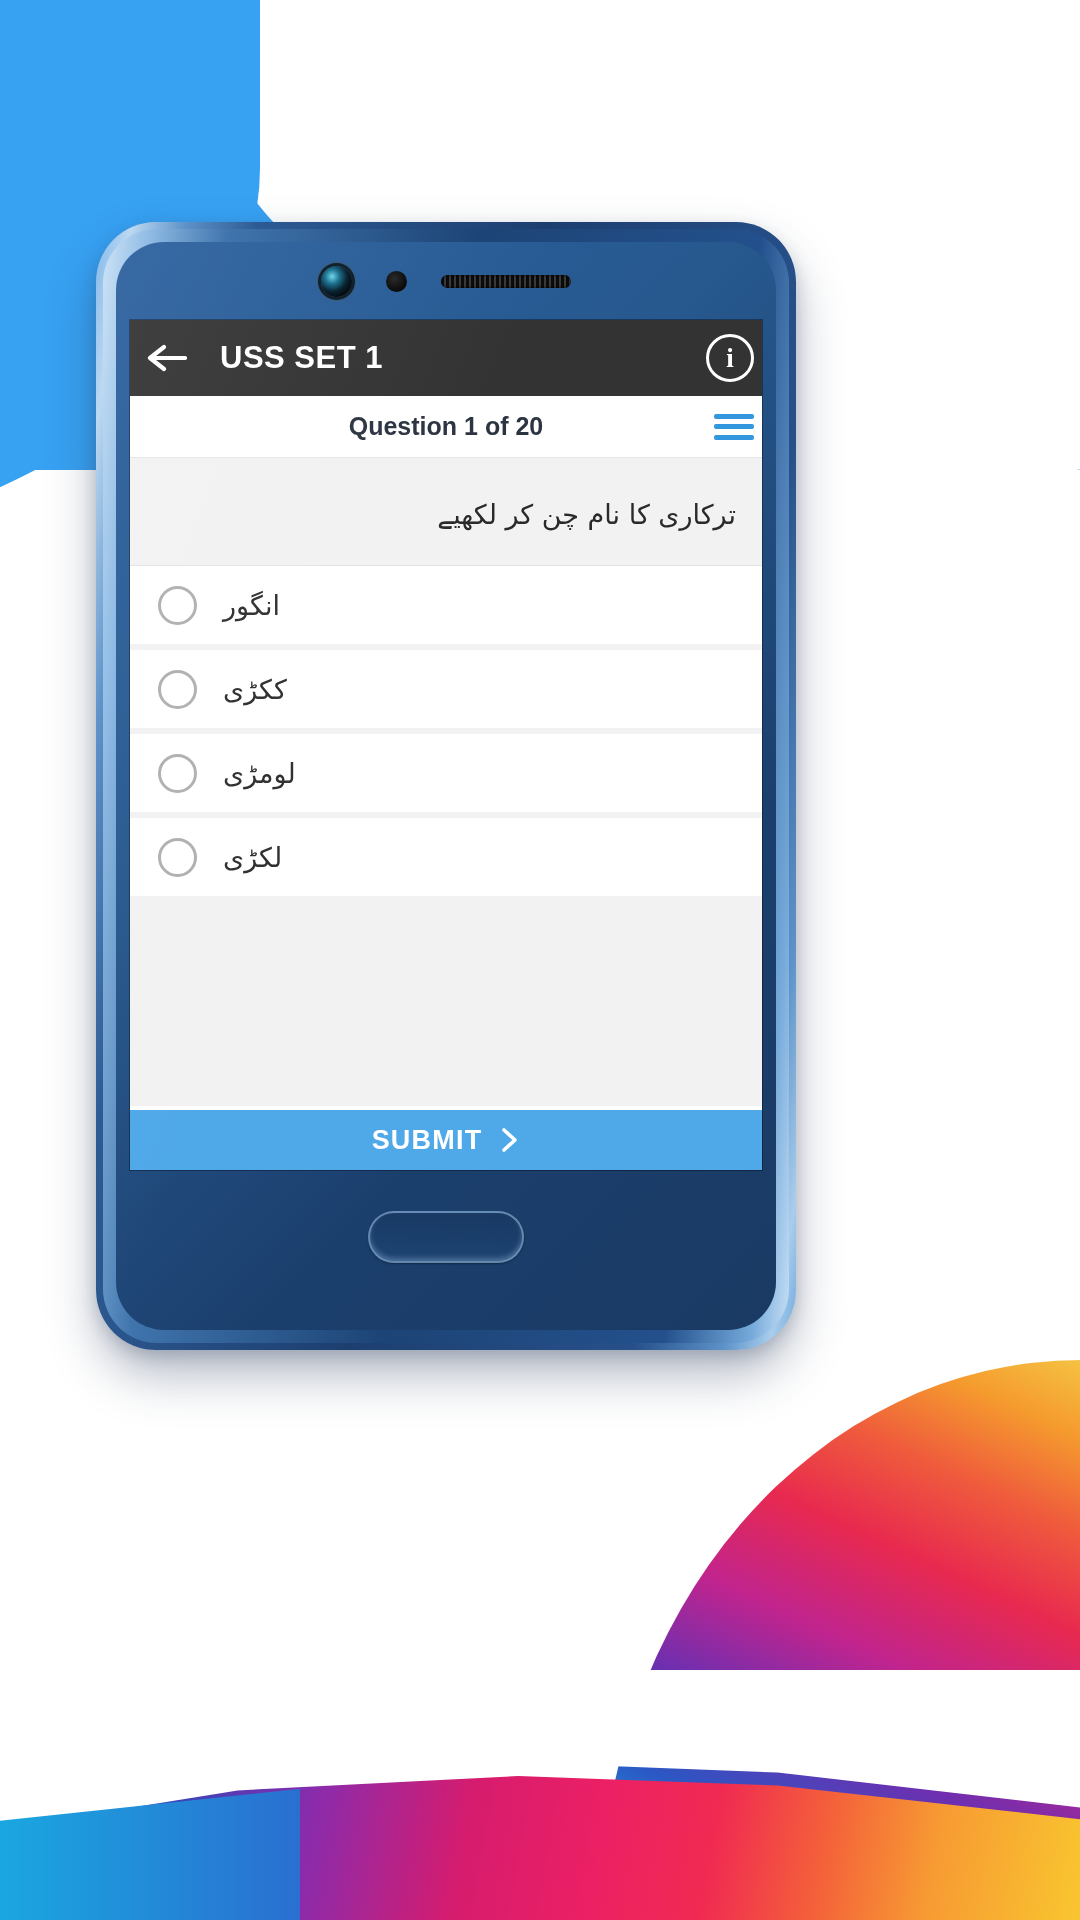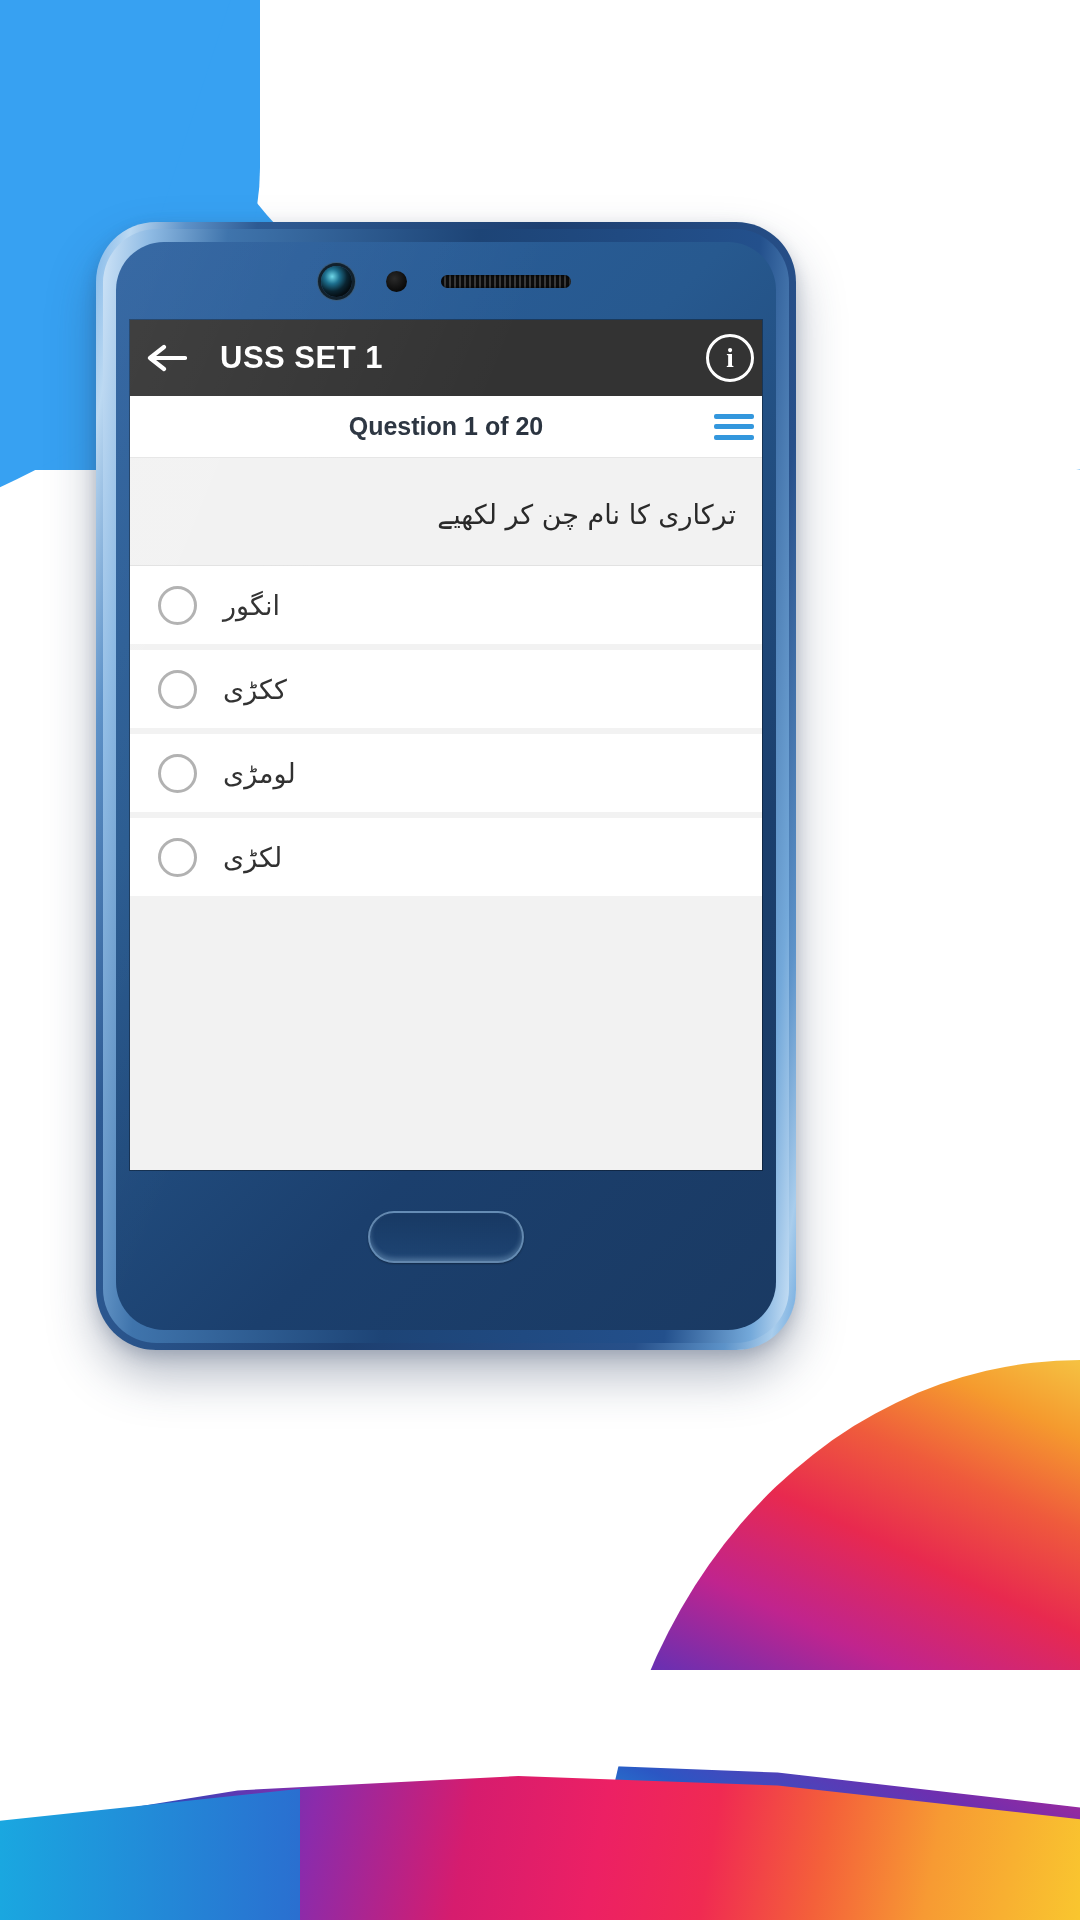--- a/index.html
+++ b/index.html
@@ -326,20 +326,28 @@
               </div>
               <div class="option-row">
                 <div class="radio"></div>
                 <div class="option-label">لکڑی</div>
               </div>
             </div>
 
             <div class="filler"></div>
           </div>
 
+          <div class="submit">
+            <span>SUBMIT</span>
+            <span class="submit-chevron">
+              <svg width="20" height="28" viewBox="0 0 20 28" aria-hidden="true">
+                <path d="M4 4 L15 14 L4 24" stroke="#ffffff" stroke-width="3.6" fill="none" stroke-linecap="round" stroke-linejoin="round"></path>
+              </svg>
+            </span>
+          </div>
 
         </div>
 
         <div class="phone-bottom-hw">
           <div class="home-btn"></div>
         </div>
 
       </div>
     </div>
   </div>

